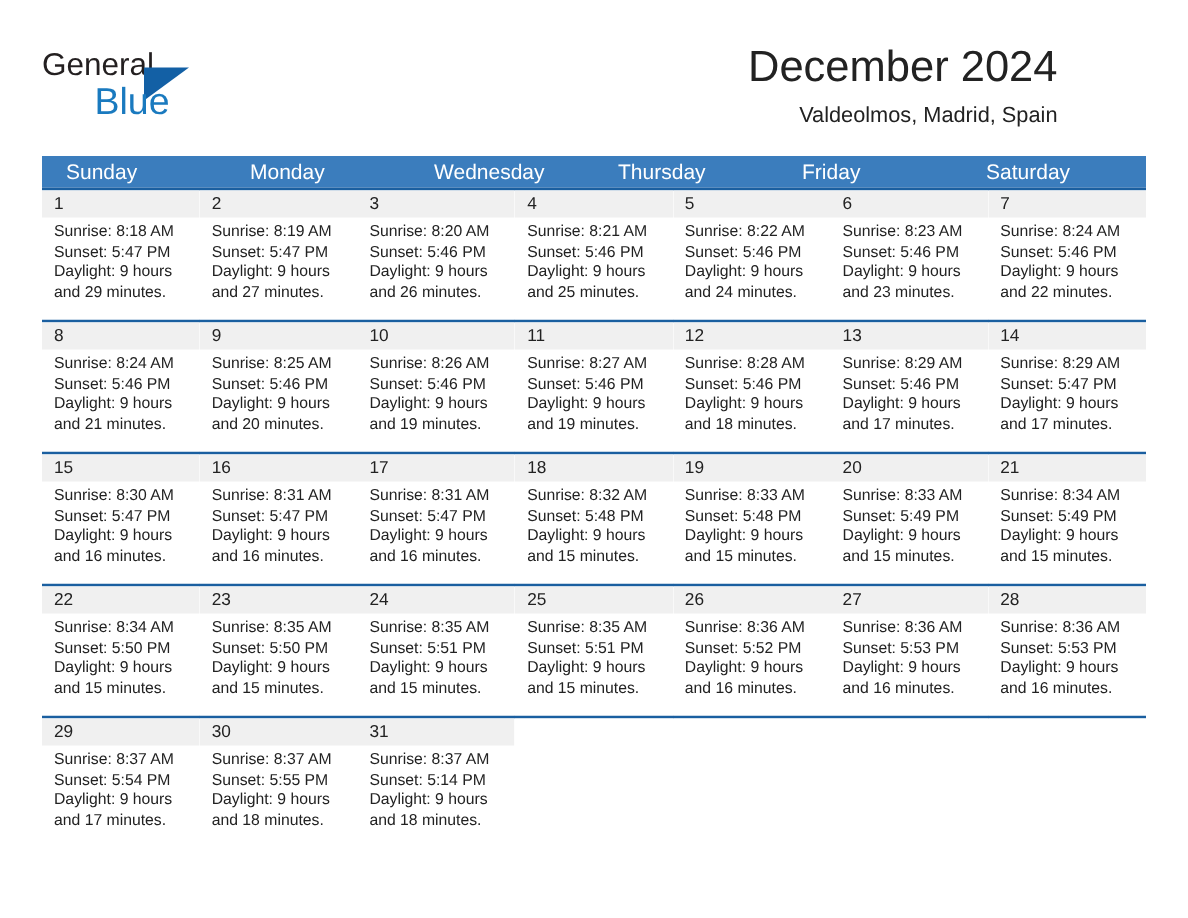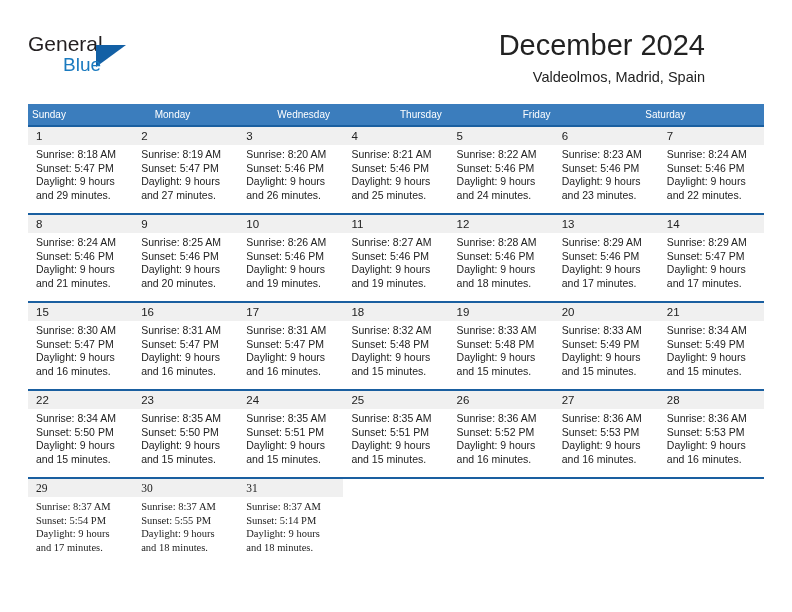--- a/index.html
+++ b/index.html
@@ -44,21 +44,21 @@
     top: 0;
     font-size: 21px;
     color: #231f20;
     letter-spacing: 0px;
     font-family: "Liberation Sans", sans-serif;
   }
   .brand-blue {
     position: absolute;
     left: 35px;
     top: 22px;
-    font-size: 19px;
+    font-size: 25px;
     color: #1a7abf;
     font-family: "Liberation Sans", sans-serif;
   }
   .brand-triangle {
     position: absolute;
     left: 68px;
     top: 13px;
     width: 0;
     height: 0;
     border-left: 30px solid #1360a5;
@@ -96,37 +96,36 @@
   }
 
   .weekday-row {
     display: flex;
     background: #3b7dbd;
     height: 21px;
   }
   .weekday-cell {
     flex: 1 1 0;
     color: #ffffff;
-    font-size: 10px;
+    font-size: 14px;
     line-height: 21px;
-    padding-left: 4px;
+    padding-left: 16px;
     box-sizing: border-box;
     white-space: nowrap;
     overflow: hidden;
   }
 
   .week-row {
     display: flex;
     border-top: 2px solid #1a5fa0;
     height: 88px;
     box-sizing: border-box;
   }
   .week-row.last {
     border-bottom: none;
-    font-family: Liberation Serif, serif;
   }
 
   .day-cell {
     flex: 1 1 0;
     box-sizing: border-box;
     position: relative;
     background: #ffffff;
     overflow: hidden;
   }
 

